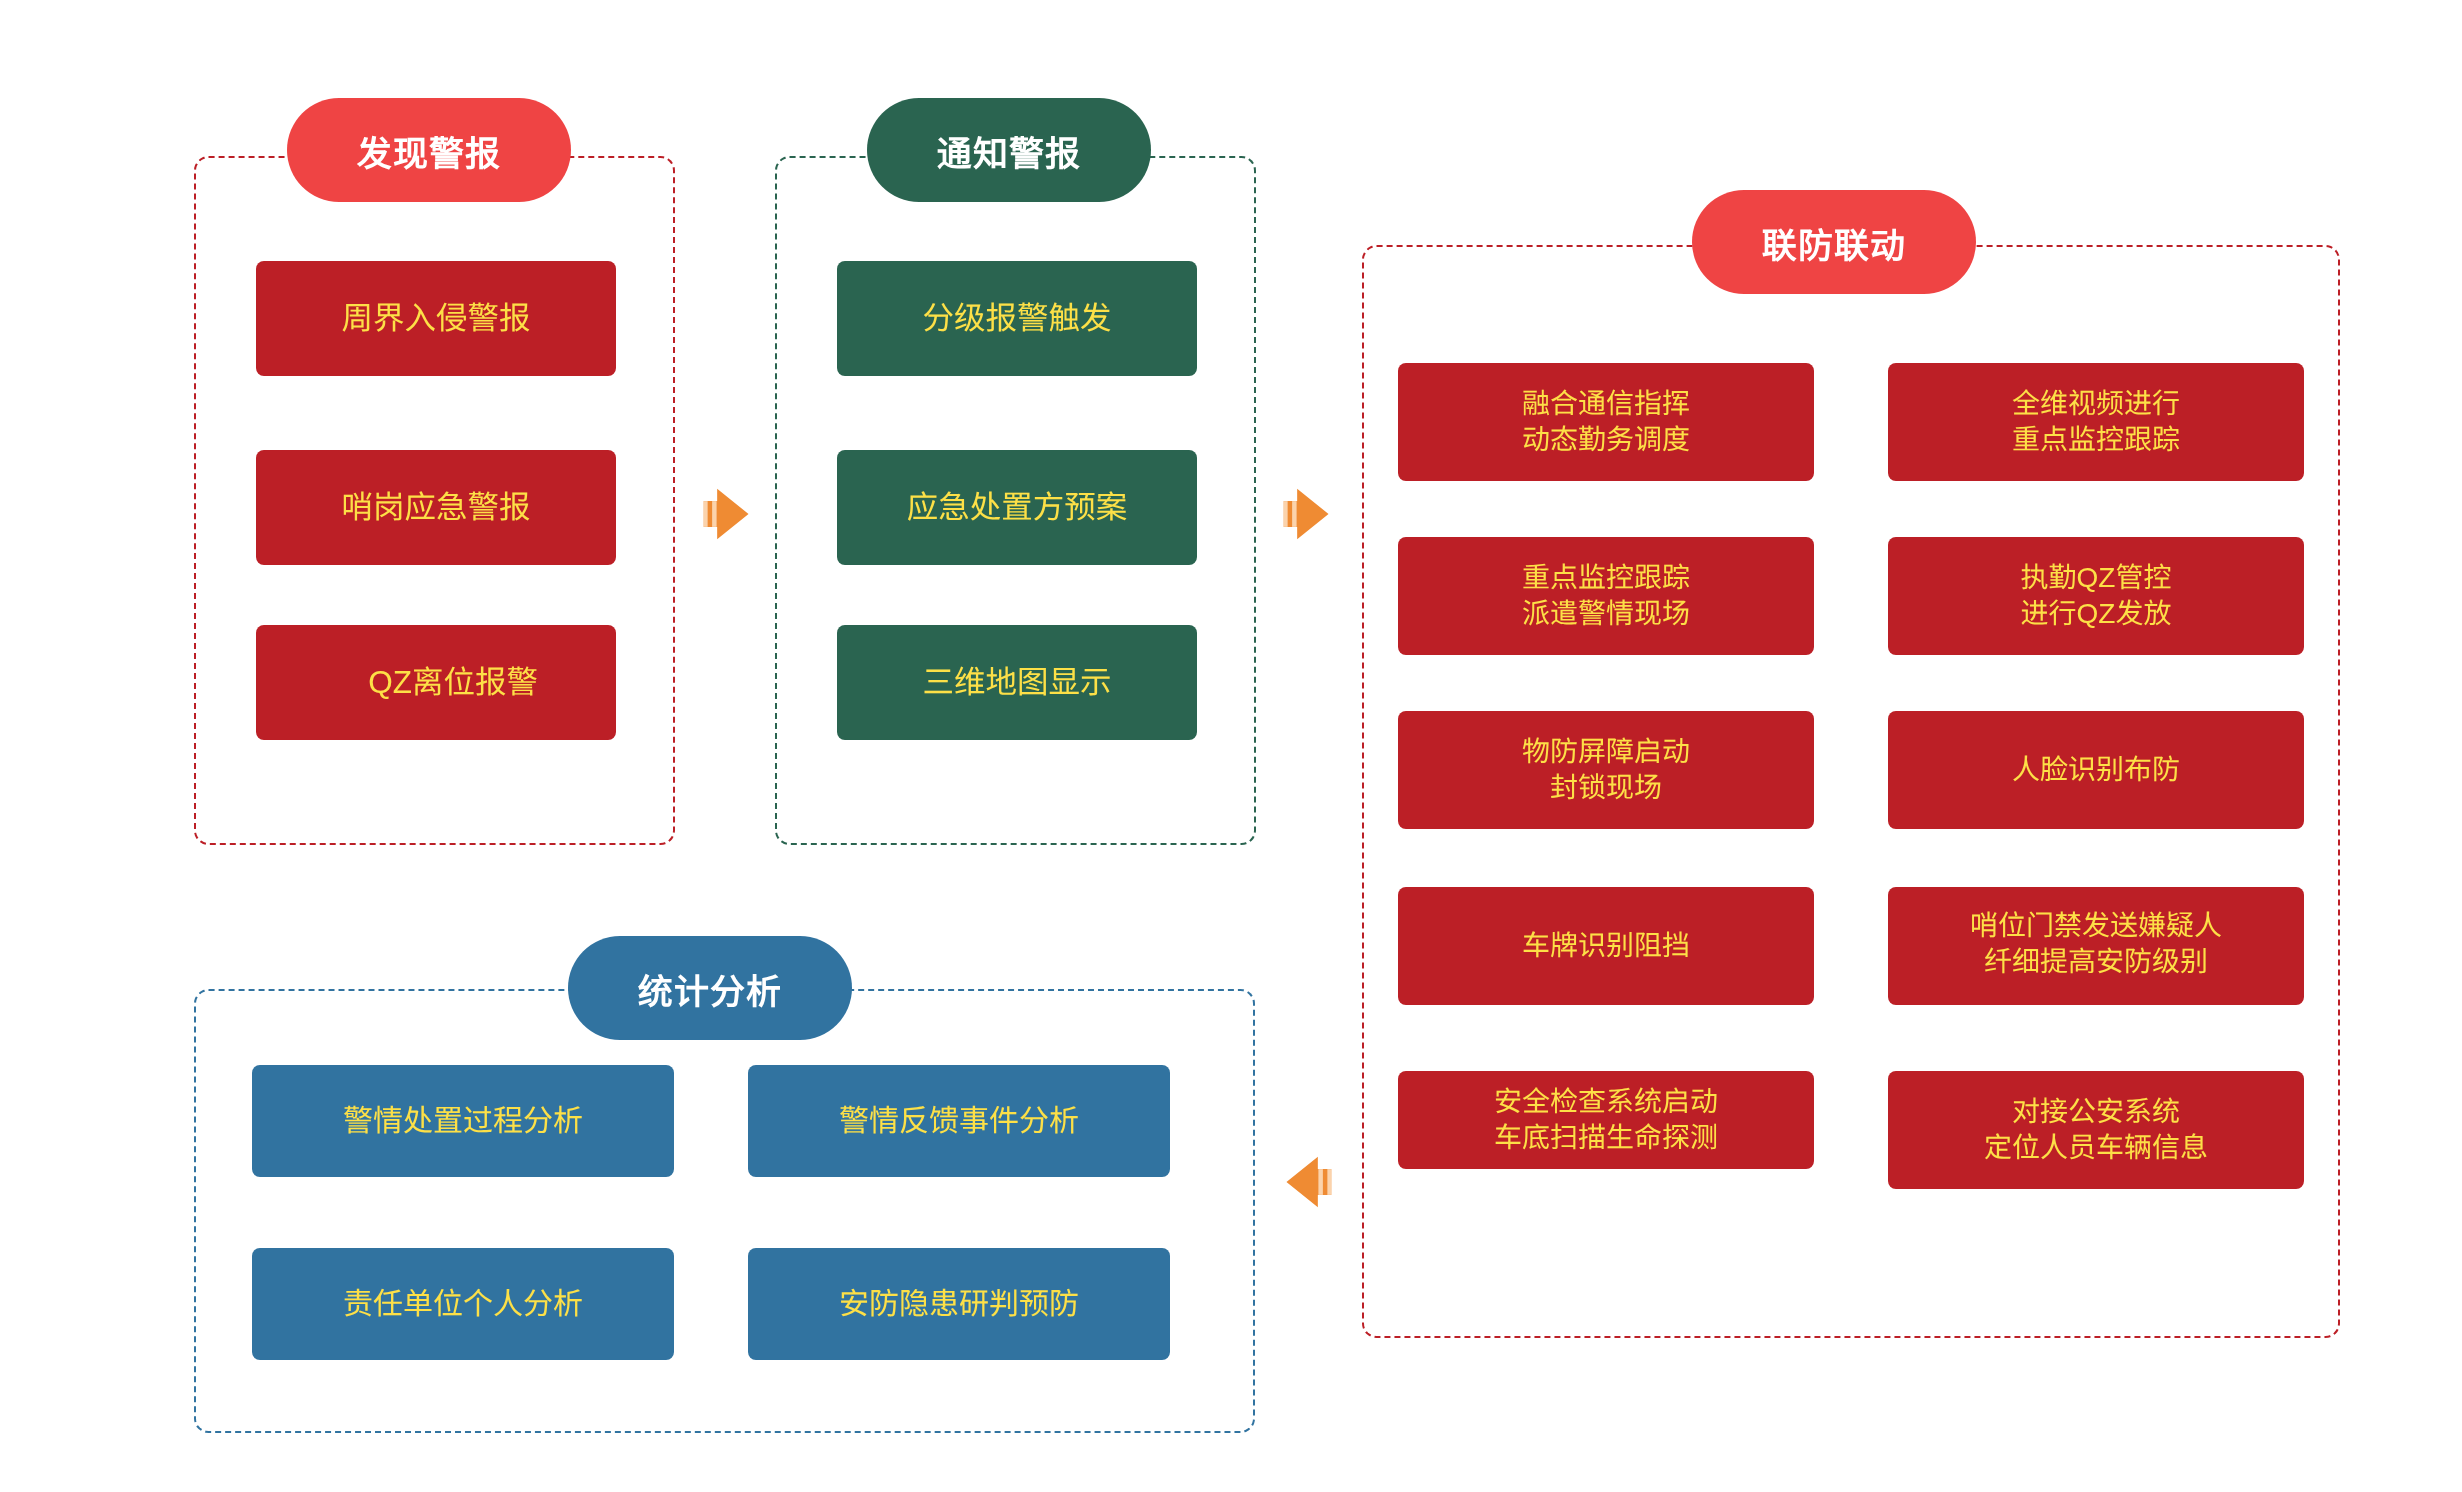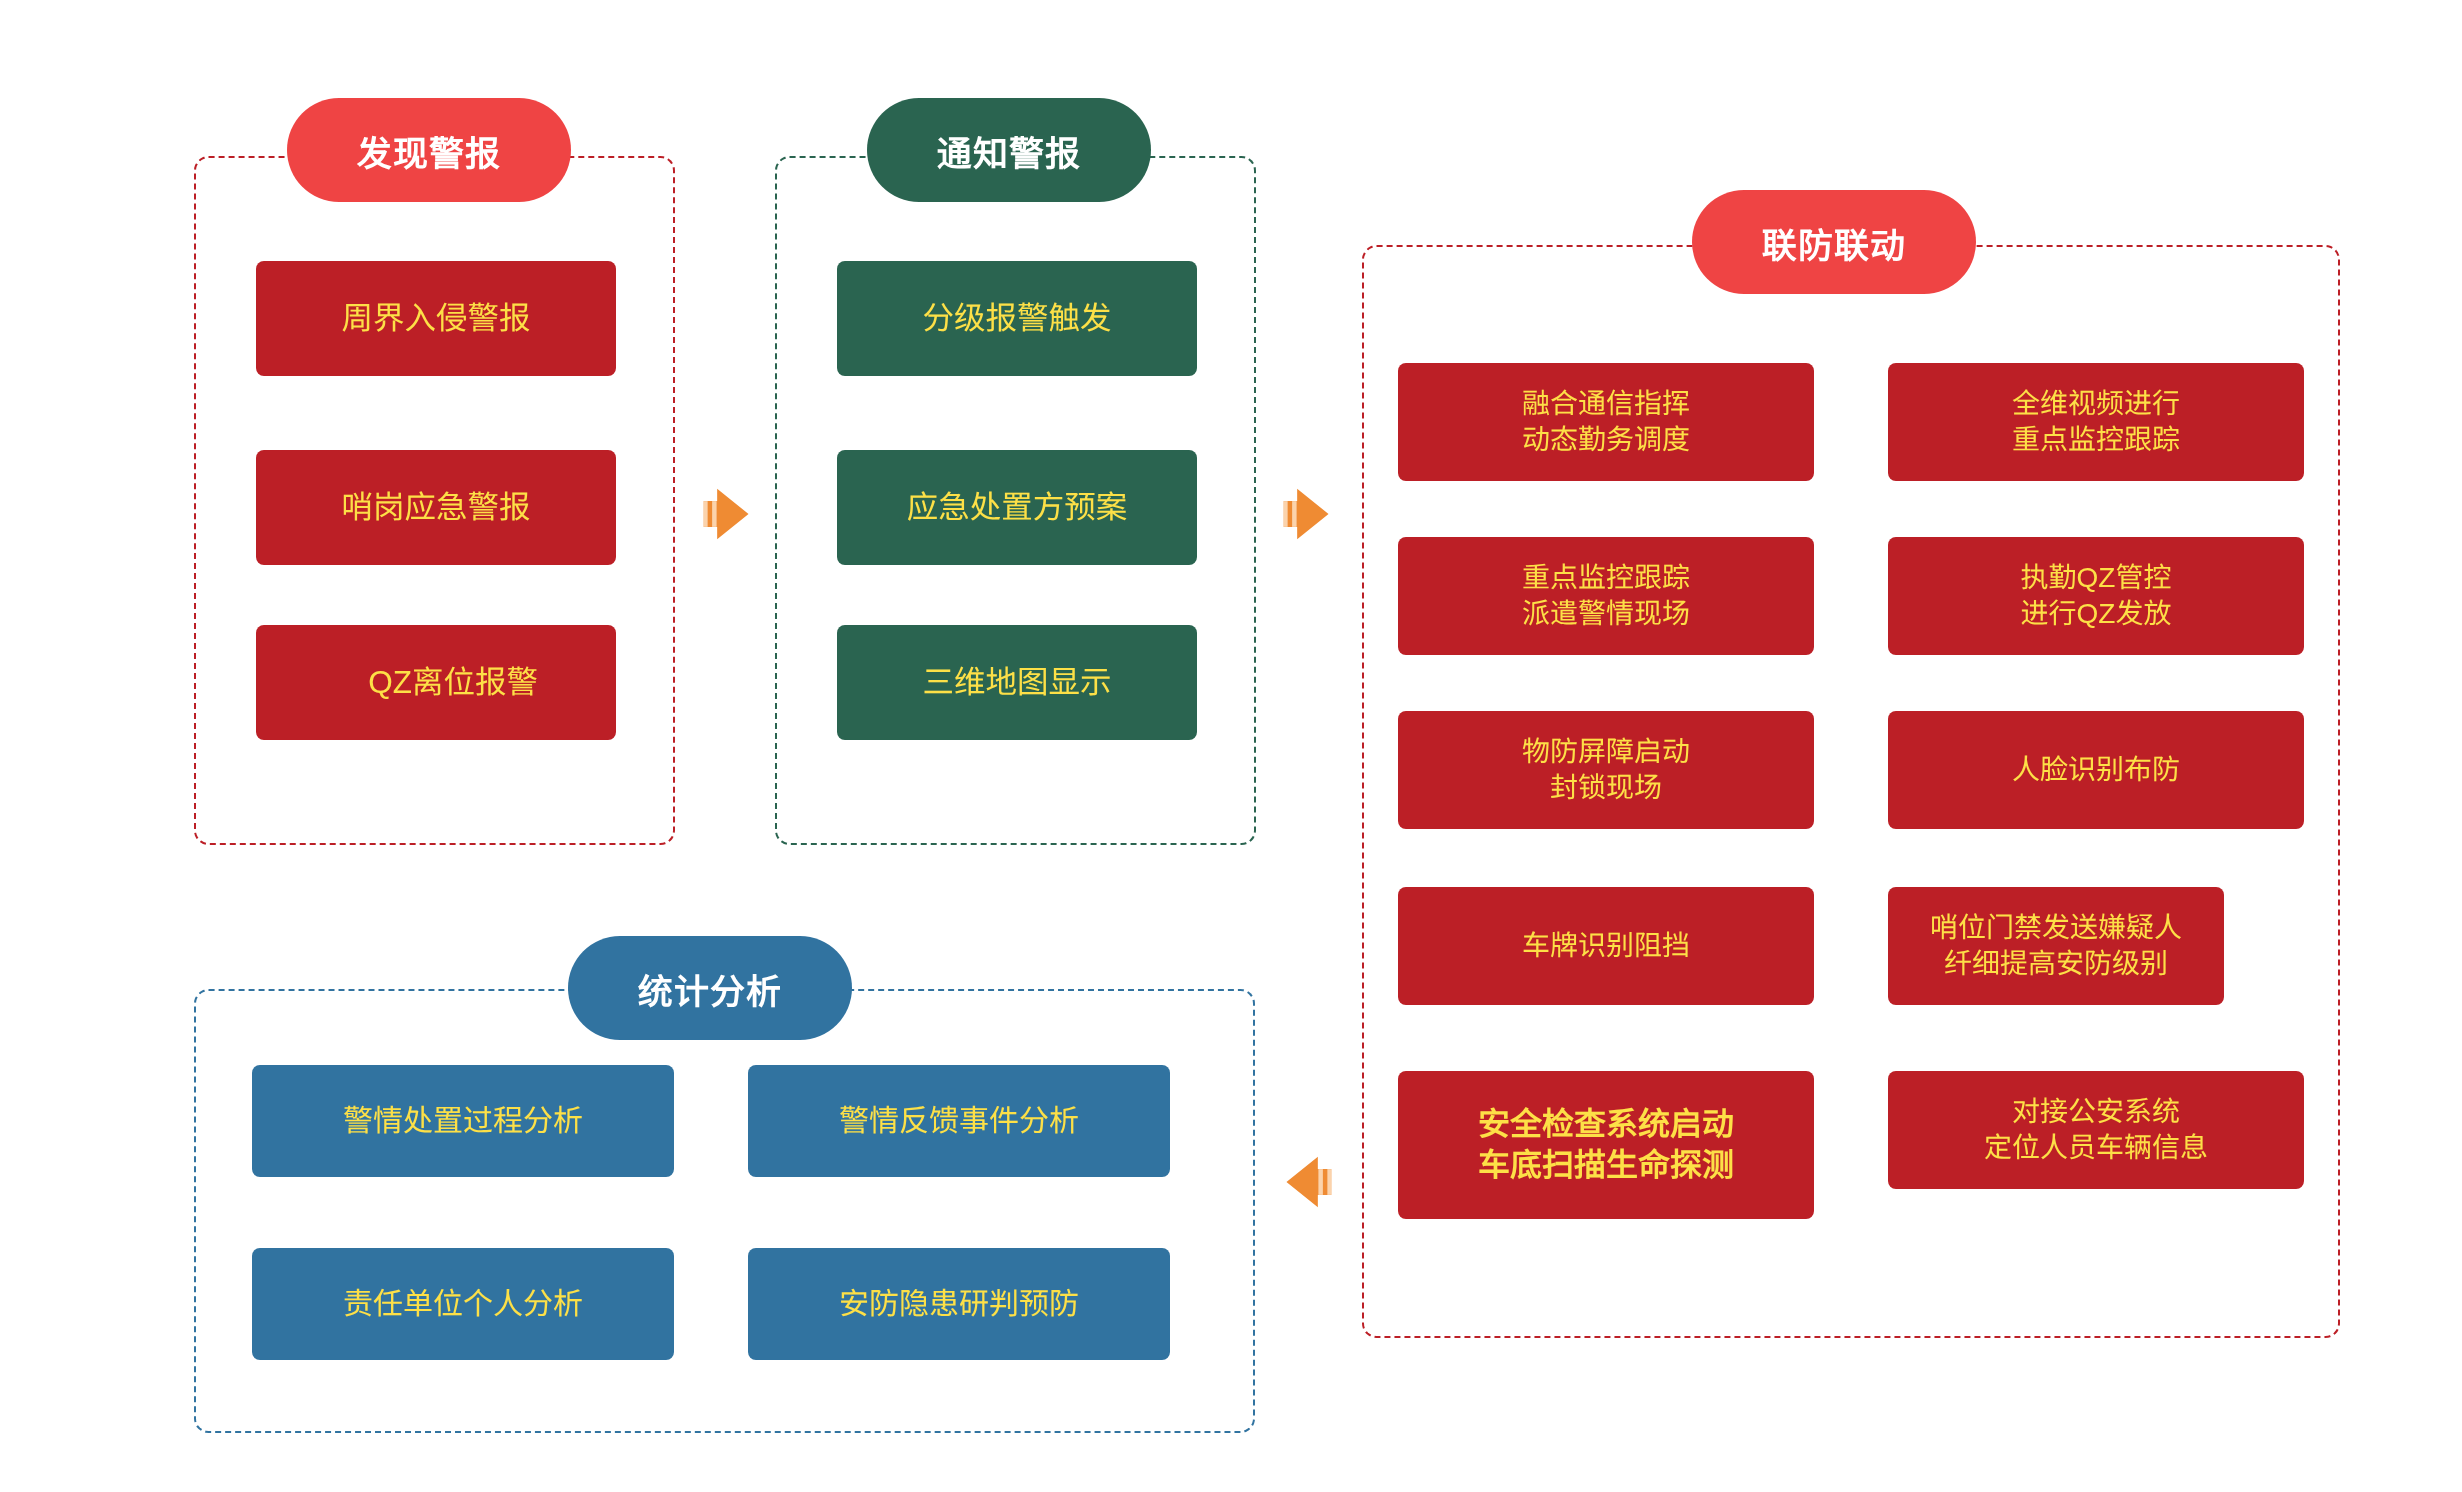--- a/index.html
+++ b/index.html
@@ -169,21 +169,21 @@
       <span>封锁现场</span>
     </span>
   </div>
 
   <div class="box red" style="left:1398px; top:887px; width:416px; height:118px; font-size:28px;">
     <span>
       <span>车牌识别阻挡</span>
     </span>
   </div>
 
-  <div class="box red" style="left:1398px; top:1071px; width:416px; height:148px; font-size:32px;font-weight:bold;">
+  <div class="box red" style="left:1398px; top:1071px; width:416px; height:98px; font-size:28px;">
     <span>
       <span>安全检查系统启动</span>
       <span>车底扫描生命探测</span>
     </span>
   </div>
 
   <div class="box red" style="left:1888px; top:363px; width:416px; height:118px; font-size:28px;">
     <span>
       <span>全维视频进行</span>
       <span>重点监控跟踪</span>
@@ -196,21 +196,21 @@
       <span>进行QZ发放</span>
     </span>
   </div>
 
   <div class="box red" style="left:1888px; top:711px; width:416px; height:118px; font-size:28px;">
     <span>
       <span>人脸识别布防</span>
     </span>
   </div>
 
-  <div class="box red" style="left:1888px; top:887px; width:336px; height:118px; font-size:28px;">
+  <div class="box red" style="left:1888px; top:887px; width:416px; height:118px; font-size:28px;font-family:Liberation Mono, monospace;">
     <span>
       <span>哨位门禁发送嫌疑人</span>
       <span>纤细提高安防级别</span>
     </span>
   </div>
 
   <div class="box red" style="left:1888px; top:1071px; width:416px; height:118px; font-size:28px;">
     <span>
       <span>对接公安系统</span>
       <span>定位人员车辆信息</span>

